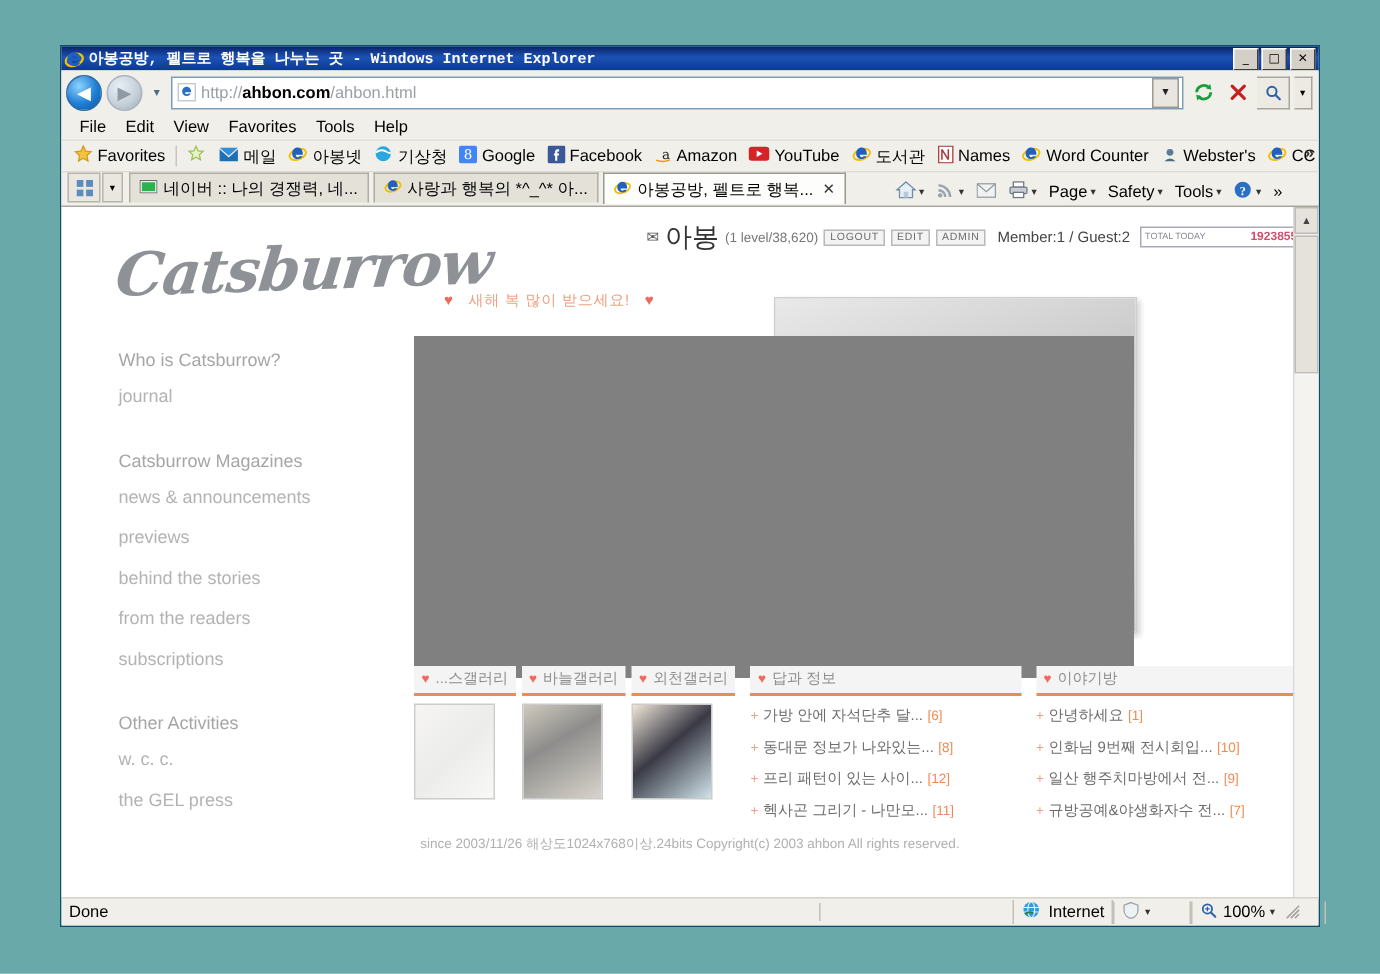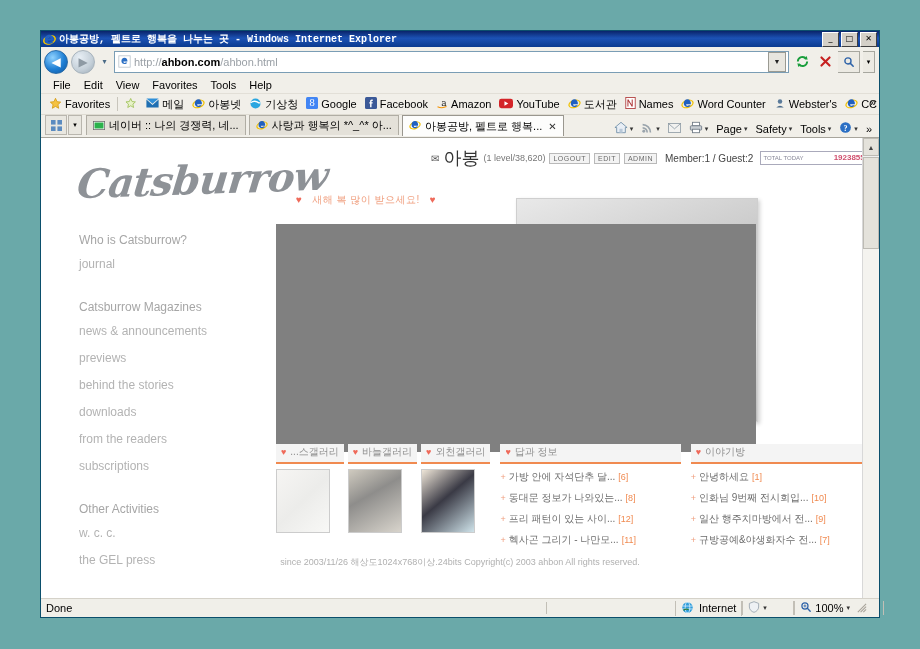--- a/index.html
+++ b/index.html
@@ -147,21 +147,21 @@
   .tab{
     height:19px;display:flex;align-items:center;gap:4px;padding:0 6px;
     border:1px solid #b0ada4;border-bottom:none;
     background:#e4e1d9;font-size:11px;max-width:150px;
     white-space:nowrap;overflow:hidden;flex:0 0 auto;margin-right:3px;
   }
   .tab.active{background:#fdfdfc;border-color:#9a978f;height:20px;}
   .tab-label{overflow:hidden;text-overflow:ellipsis;white-space:nowrap;}
   .tab-x{font-size:10px;font-weight:bold;color:#333;margin-left:2px;}
   .cmdbar{
-    position:absolute;right:4px;bottom:1px;display:flex;align-items:center;gap:2px;
+    position:absolute;right:21px;bottom:1px;display:flex;align-items:center;gap:2px;
   }
   .cmditem{
     display:flex;align-items:center;gap:2px;font-size:11px;padding:0 3px;white-space:nowrap;
   }
   .cmd-chev{font-size:7px;color:#333;}
 
   
   .viewport{
     flex:1 1 auto;background:#fff;position:relative;overflow:hidden;
     border-top:1px solid #a8a59c;
@@ -628,21 +628,20 @@
         </div>
 
         <div class="nav">
           <div class="nav-head">Who is Catsburrow?</div>
           <div class="nav-link">journal</div>
           <div class="nav-gap"></div>
           <div class="nav-head">Catsburrow Magazines</div>
           <div class="nav-link">news &amp; announcements</div>
           <div class="nav-link">previews</div>
           <div class="nav-link">behind the stories</div>
-          <div class="nav-link">downloads</div>
           <div class="nav-link">from the readers</div>
           <div class="nav-link">subscriptions</div>
           <div class="nav-gap"></div>
           <div class="nav-head">Other Activities</div>
           <div class="nav-link">w. c. c.</div>
           <div class="nav-link">the GEL press</div>
         </div>
 
         <div class="notice">
           <span class="hrt">♥</span>

